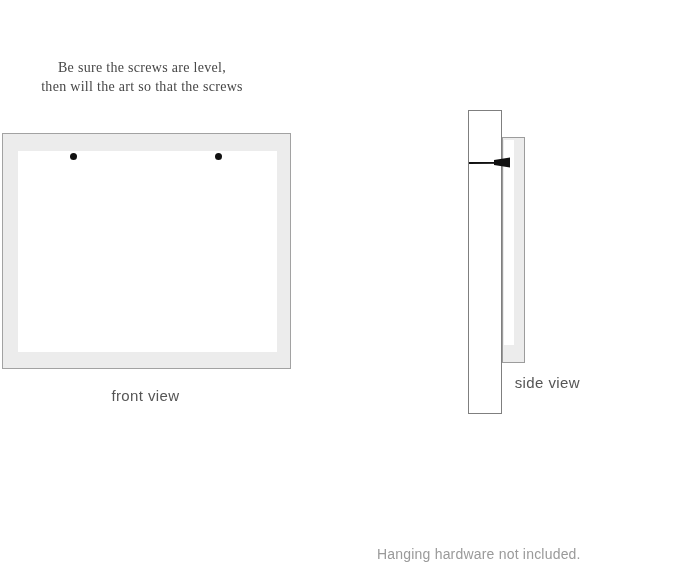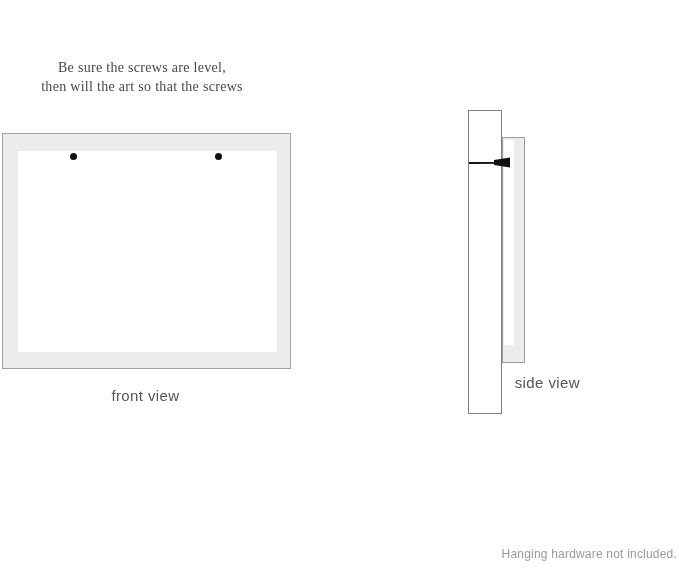--- a/index.html
+++ b/index.html
@@ -75,22 +75,22 @@
   .wall{
     position:absolute;left:468px;top:110px;width:34px;height:304px;
     background:#ffffff;
     border:1px solid var(--wall-border);
   }
   .nail-svg{
     position:absolute;left:465px;top:152px;width:50px;height:22px;
   }
   .footer-note{
     position:absolute;right:2px;top:549px;width:300px;
-    text-align:right;
-    font-size:12px;line-height:10.8px;font-weight:300;letter-spacing:.2px;
+    text-align:left;
+    font-size:14px;line-height:10.8px;font-weight:300;letter-spacing:.2px;
     color:var(--muted-text);
   }
 </style>
 </head>
 <body>
 
 <div class="canvas">
 
 
   <div class="note note-front">

